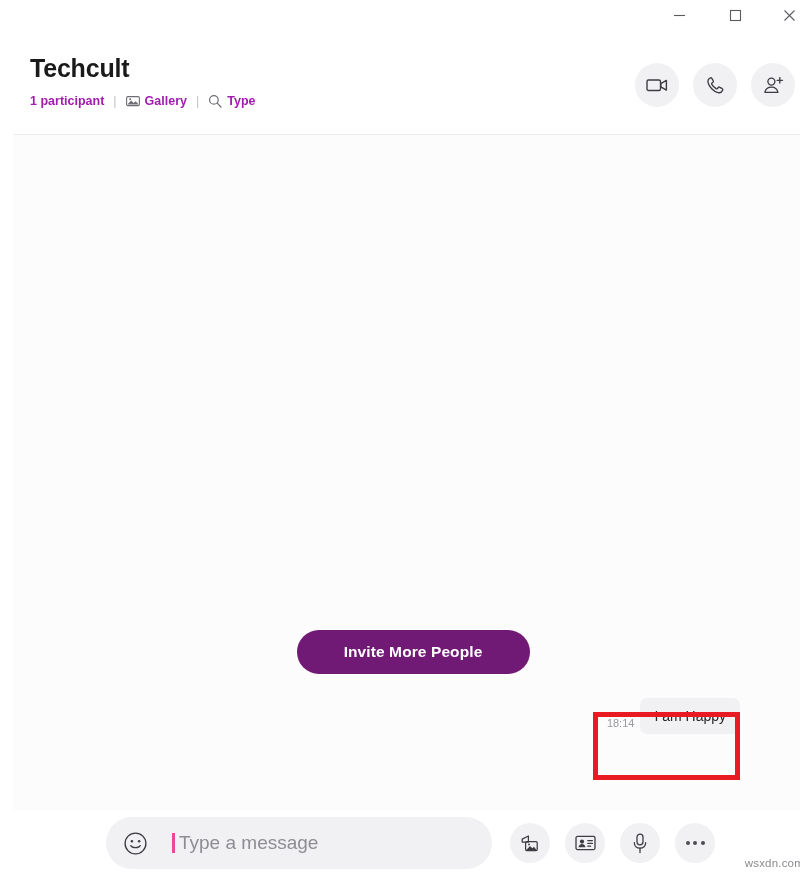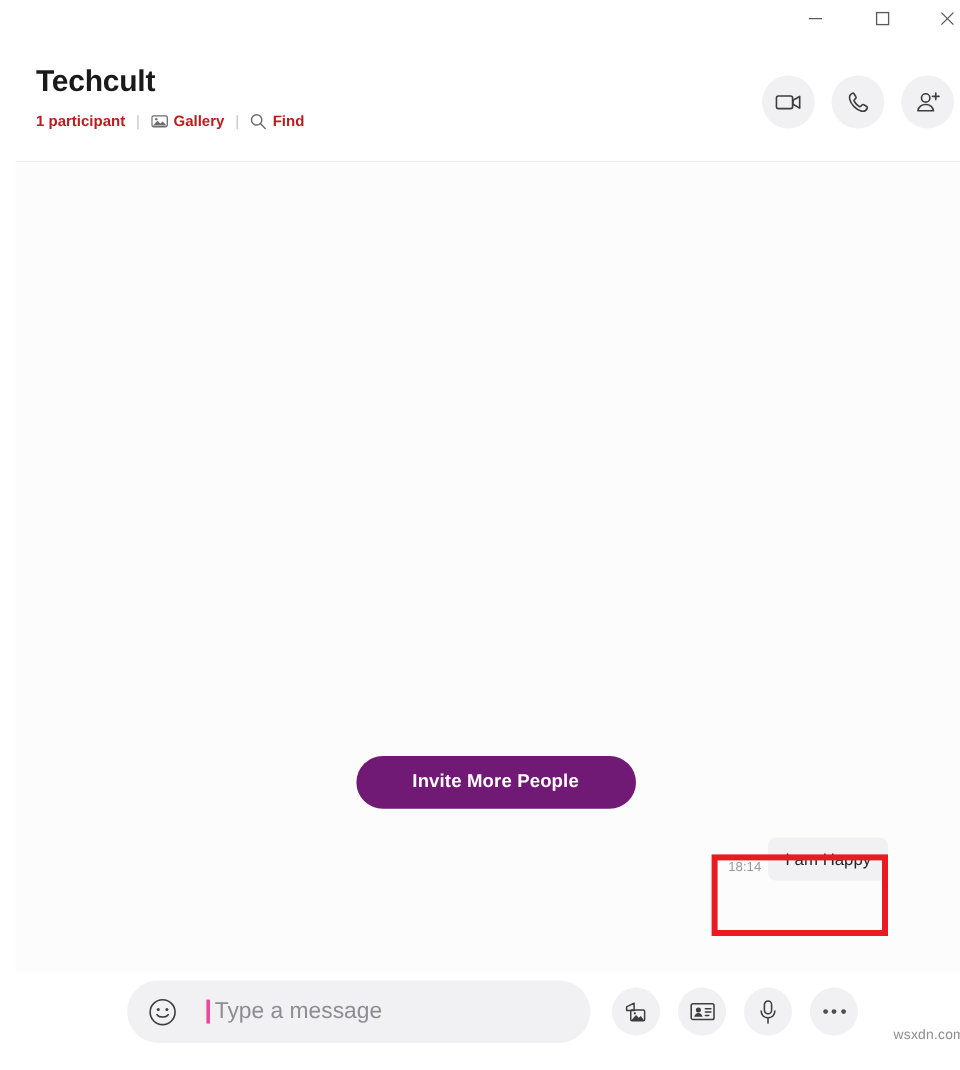--- a/index.html
+++ b/index.html
@@ -82,21 +82,21 @@
   .submeta .sep {
     color: #c3c3c7;
     font-weight: normal;
     margin: 0 9px;
   }
   .submeta .mitem {
     display: flex;
     align-items: center;
     gap: 5px;
     cursor: pointer;
-    color: #b91c1c;
+    color: #a21caf;
   }
   .submeta .mitem svg { display: block; }
   .submeta .plain { cursor: default; }
 
   .head-actions {
     position: absolute;
     right: 18px;
     top: 33px;
     display: flex;
     gap: 14px;
@@ -341,21 +341,21 @@
 
       <span class="sep">|</span>
 
       <span class="mitem">
         <span>
           <svg width="14" height="14" viewBox="0 0 14 14" aria-hidden="true">
             <circle cx="5.9" cy="5.9" r="4.3" fill="none" stroke="#6c6c72" stroke-width="1.2"></circle>
             <line x1="9.2" y1="9.2" x2="13" y2="13" stroke="#6c6c72" stroke-width="1.2" stroke-linecap="round"></line>
           </svg>
         </span>
-        <span>Find</span>
+        <span>Type</span>
       </span>
     </div>
 
     <div class="head-actions">
 
       <div class="circ-btn">
         <span>
           <svg width="22" height="16" viewBox="0 0 22 16" aria-hidden="true">
             <rect x="1" y="3" width="13.5" height="10.5" rx="1.6" fill="none" stroke="#3d3d42" stroke-width="1.4"></rect>
             <path d="M14.8 6.6 L20.4 3.4 L20.4 13.1 L14.8 9.9 Z" fill="none" stroke="#3d3d42" stroke-width="1.4" stroke-linejoin="round"></path>

